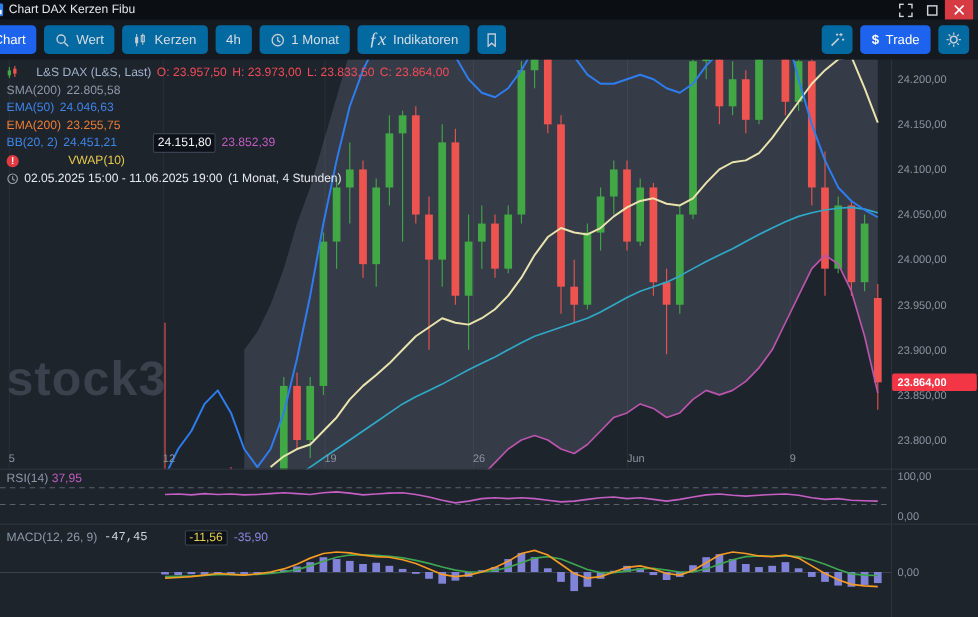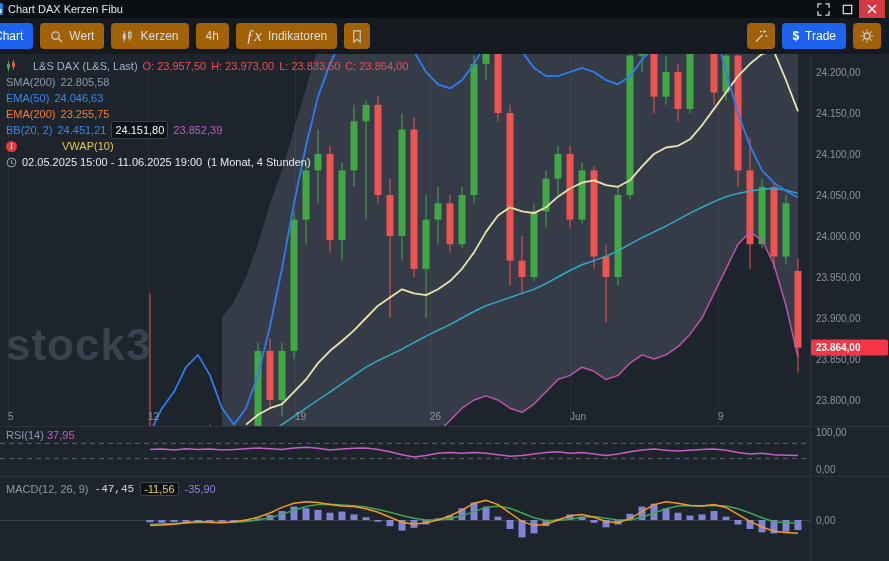--- a/index.html
+++ b/index.html
@@ -10,21 +10,21 @@
     display:flex;align-items:center;overflow:hidden;color:#e3e7ec;font-size:11px;}
   .title-icon{width:12px;height:12px;margin-left:-9px;margin-right:5px;flex:0 0 auto;}
   .title{white-space:nowrap;}
   .win-controls{margin-left:auto;display:flex;align-items:center;height:18px;}
   .winbtn{background:transparent;border:0;padding:0;width:24px;height:18px;display:flex;
     align-items:center;justify-content:center;cursor:pointer;color:#cdd3da;}
   .winbtn.close{background:#d63a43;width:26px;}
   
   .toolbar{position:absolute;top:18px;left:0;right:0;height:36px;background:#151a21;
     display:flex;align-items:center;gap:7px;padding:0 8px;box-sizing:border-box;}
-  .tbtn{height:26px;border:0;border-radius:4px;background:#a16207;color:#d8dde4;
+  .tbtn{height:26px;border:0;border-radius:4px;background:#0369a1;color:#d8dde4;
     font-size:12px;font-family:"Liberation Sans",sans-serif;display:inline-flex;
     align-items:center;gap:6px;padding:0 10px;cursor:pointer;white-space:nowrap;}
   .tbtn.primary{background:#1d63ed;color:#fff;}
   .tbtn.iconbtn{padding:0 7px;}
   .chart-btn{margin-left:-24px;}
   .spacer{flex:1;}
   .fx-glyph{font-style:italic;font-family:"Liberation Serif",serif;font-size:17px;}
   .dollar-glyph{font-weight:bold;}
   
   .chart-area{position:absolute;top:54px;left:0;right:0;bottom:0;}
@@ -34,21 +34,21 @@
   .sym{color:#9fb3cc;padding-left:12px;}
   .ohlc{color:#f24b57;}
   .gray{color:#8d98a8;}
   .blue{color:#3e85e8;text-align:center;}
   .orange{color:#ef7d33;}
   .magenta{color:#c05cc0;}
   .yellow{color:#e6c94c;margin-left:40px;}
   .white{color:#e6e9ee;}
   .lightgray{color:#d1d5db;font-family:Liberation Mono, monospace;}
   .purpleval{color:#8f86e0;}
-  .pill{background:#0d1118;border:1px solid #3a4150;border-radius:2px;padding:0 3px;color:#f2f4f8;}
+  .pill{background:#0d1118;border:1px solid #3a4150;border-radius:2px;padding:0 3px;color:#f2f4f8;margin-left:28px;}
   .pill.ypill{color:#e8cf52;}
   .warn-icon{display:inline-block;width:11px;height:11px;border-radius:50%;background:#e23a41;
     color:#fff;font-size:9px;font-weight:bold;text-align:center;line-height:11px;}
   .watermark{position:absolute;top:266px;left:6px;font-size:44px;font-weight:bold;
     color:#3b424d;letter-spacing:1px;z-index:1;text-align:right;}
   .panel-label{position:absolute;left:6px;font-size:11px;z-index:5;white-space:nowrap;text-align:right;}
   .rsi-label{top:375px;}
   .macd-label{top:428px;display:flex;gap:6px;align-items:center;}
   .icon-svg{display:block;}
 </style>
@@ -104,20 +104,29 @@
           <svg class="icon-svg" width="13" height="13" viewBox="0 0 14 14">
             <path d="M3.5 1v12 M9.5 0.5v11" stroke="#c6ccd5" stroke-width="1"></path>
             <rect x="2" y="4" width="3" height="6" fill="#c6ccd5"></rect>
             <rect x="8" y="2.5" width="3" height="6" fill="none" stroke="#c6ccd5"></rect>
           </svg>
         </span>
       <span>Kerzen</span>
     </button>
     <button class="tbtn">
       <span>4h</span>
+    </button>
+    <button class="tbtn">
+      <span>
+          <svg class="icon-svg" width="13" height="13" viewBox="0 0 14 14">
+            <circle cx="7" cy="7" r="5.5" fill="none" stroke="#c6ccd5" stroke-width="1.3"></circle>
+            <path d="M7 4v3.5l2.5 1.5" fill="none" stroke="#c6ccd5" stroke-width="1.3"></path>
+          </svg>
+        </span>
+      <span>1 Monat</span>
     </button>
     <button class="tbtn">
       <span class="fx-glyph">ƒx</span>
       <span>Indikatoren</span>
     </button>
     <button class="tbtn iconbtn">
       <span>
           <svg class="icon-svg" width="12" height="13" viewBox="0 0 12 14">
             <path d="M2.5 1h7v12l-3.5-3-3.5 3z" fill="none" stroke="#c6ccd5" stroke-width="1.3"></path>
           </svg>

